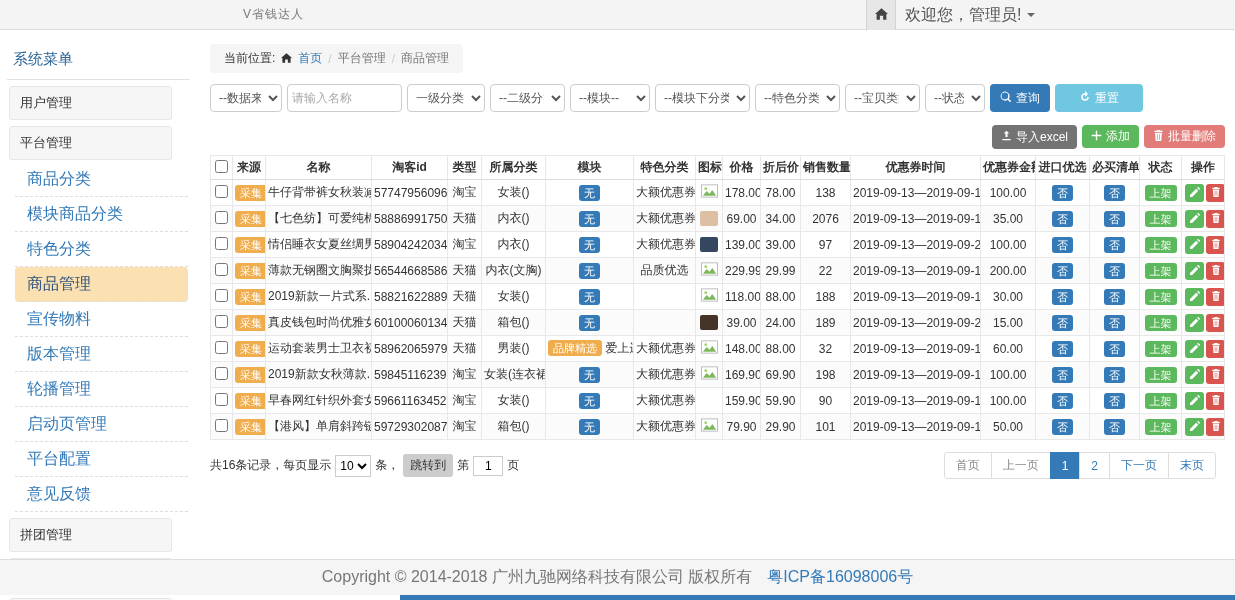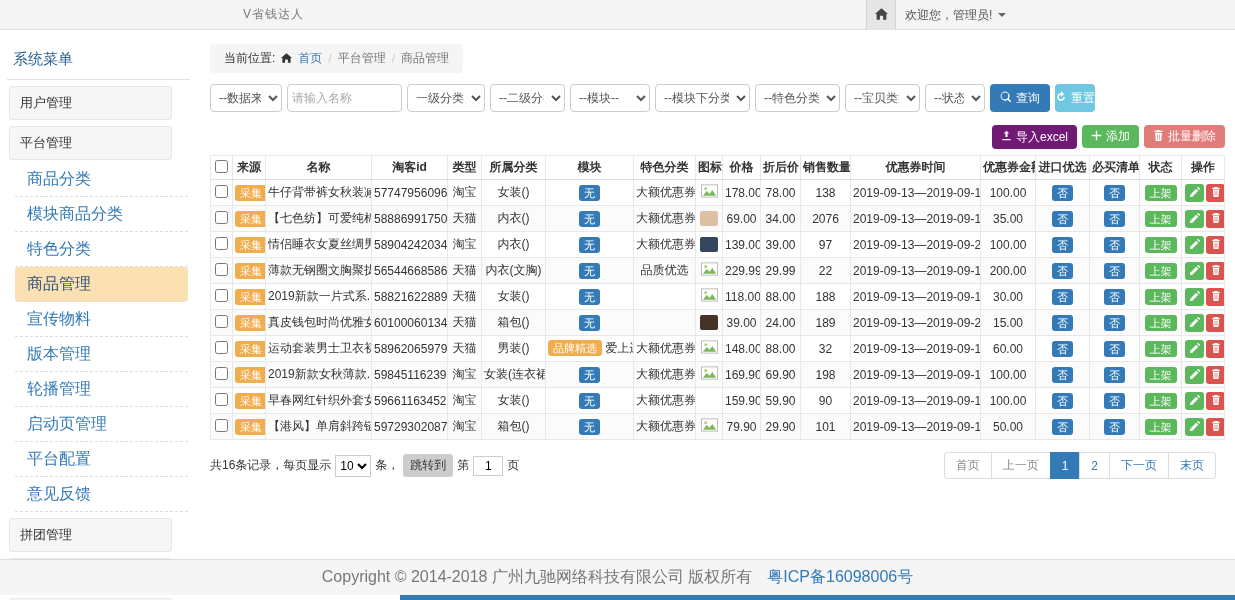--- a/index.html
+++ b/index.html
@@ -3,21 +3,21 @@
 <meta charset="utf-8">
 <style>
   * { margin:0; padding:0; box-sizing:border-box; }
   html,body { width:1235px; height:600px; }
   body { font-family:"Liberation Sans","DejaVu Sans",sans-serif; background:#fff; position:relative; overflow:hidden; }
 
   
   .topbar { position:absolute; left:0; top:0; width:1235px; height:30px; background:#f4f4f4; border-bottom:1px solid #dcdcdc; }
   .app-title { position:absolute; left:243px; top:6px; font-size:12px; color:#7c7c7c; letter-spacing:1px; }
   .home-box { position:absolute; left:866px; top:0; width:30px; height:30px; background:#e6e6e6; border-left:1px solid #d4d4d4; border-right:1px solid #d4d4d4; display:flex; align-items:center; justify-content:center; cursor:pointer; }
-  .user-menu { position:absolute; left:905px; top:0; height:30px; display:flex; align-items:center; gap:6px; font-size:12px; color:#555; cursor:pointer; }
+  .user-menu { position:absolute; left:905px; top:0; height:30px; display:flex; align-items:center; gap:6px; font-size:16px; color:#555; cursor:pointer; }
   .caret { width:0; height:0; border-left:4px solid transparent; border-right:4px solid transparent; border-top:4px solid #666; display:inline-block; }
 
   
   .sidebar { position:absolute; left:7px; top:38px; width:183px; }
   .sidebar-title { color:#2a6496; font-weight:normal; font-size:15px; padding:12px 6px 10px 6px; border-bottom:1px solid #e2e2e2; }
   .side-group { margin:6px 18px 0 2px; background:#f6f6f6; border:1px solid #e7e7e7; border-radius:3px; padding:7px 10px; font-size:13px; color:#333; cursor:pointer; }
   .side-sub { margin:2px 2px 0 8px; background:#fff; }
   .side-sub-item { padding:7px 10px 6px 12px; font-size:16px; color:#337ab7; border-bottom:1px dashed #ddd; cursor:pointer; white-space:nowrap; }
   .side-sub-item.active { background:#fbe0b2; border-radius:4px; color:#31547e; }
 
@@ -26,24 +26,24 @@
   .breadcrumb { display:inline-flex; align-items:center; gap:6px; background:#f5f5f5; border-radius:4px; padding:6px 14px; font-size:12px; color:#333; }
   .breadcrumb .bc-home { color:#337ab7; text-decoration:none; cursor:pointer; }
   .breadcrumb .bc-sep { color:#ccc; }
   .breadcrumb .bc-item { color:#777; }
 
   .filter-row { margin-top:11px; display:flex; align-items:center; gap:5px; }
   .f-select, .f-input { height:28px; border:1px solid #ccc; border-radius:4px; background:#fff; font-size:12px; color:#555; padding:0 4px; font-family:inherit; }
   .f-input::placeholder { color:#aaa; }
   .btn { display:inline-flex; align-items:center; gap:4px; border:none; border-radius:4px; color:#fff; font-size:12px; cursor:pointer; font-family:inherit; }
   .btn-search { background:#337ab7; height:28px; padding:0 10px; }
-  .btn-reset  { background:#6fc7e1; height:28px; padding:0 0; }
+  .btn-reset  { background:#6fc7e1; height:28px; padding:0 24px; }
 
   .toolbar { margin-top:13px; display:flex; justify-content:flex-end; gap:5px; }
-  .btn-import { background:#701a75; height:23px; padding:12px 9px; }
+  .btn-import { background:#737373; height:23px; padding:12px 9px; }
   .btn-add    { background:#5cb85c; height:23px; padding:0 9px; }
   .btn-bdel   { background:#e27c78; height:23px; padding:0 9px; }
 
   
   table.grid { margin-top:6px; border-collapse:collapse; table-layout:fixed; width:1014px; background:#fff; }
   table.grid th, table.grid td { border:1px solid #e8e8e8; text-align:center; font-size:12px; color:#333; padding:1px 2px; overflow:hidden; white-space:nowrap; height:26px; vertical-align:middle; }
   table.grid th { font-weight:bold; height:24px; border-bottom:1px solid #ddd; background:#fff; }
   table.grid tbody tr:nth-child(even) { background:#fbfbfb; }
   th.op-head { color:#337ab7; }
   td.small, th.small { font-size:11px; }

